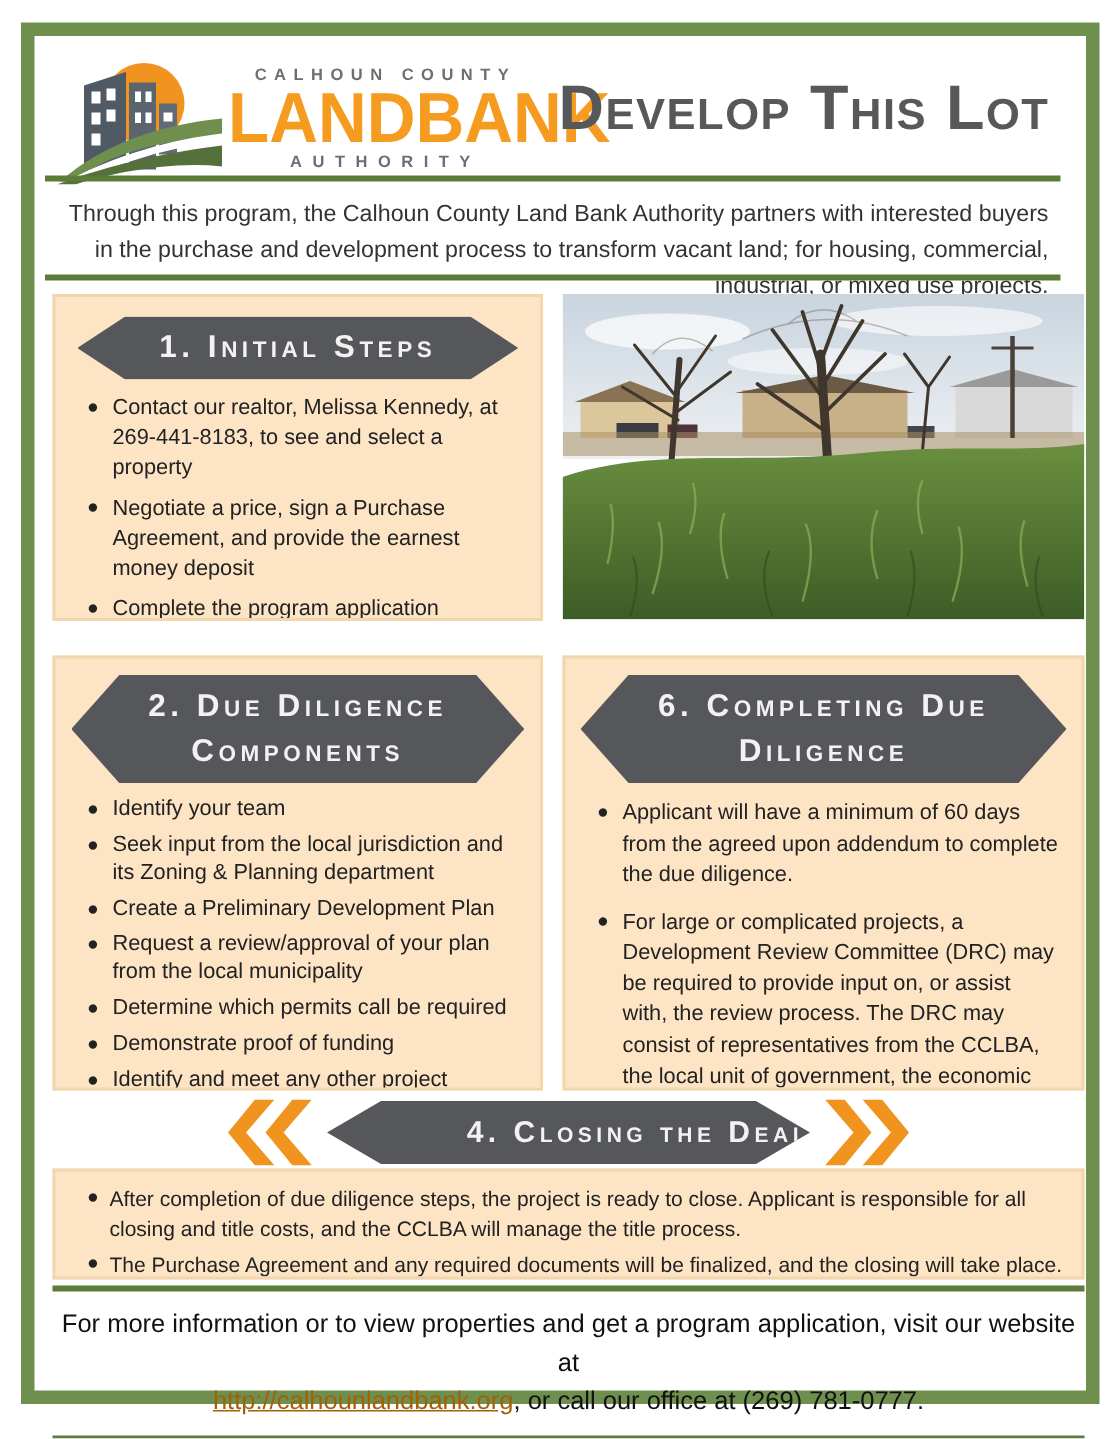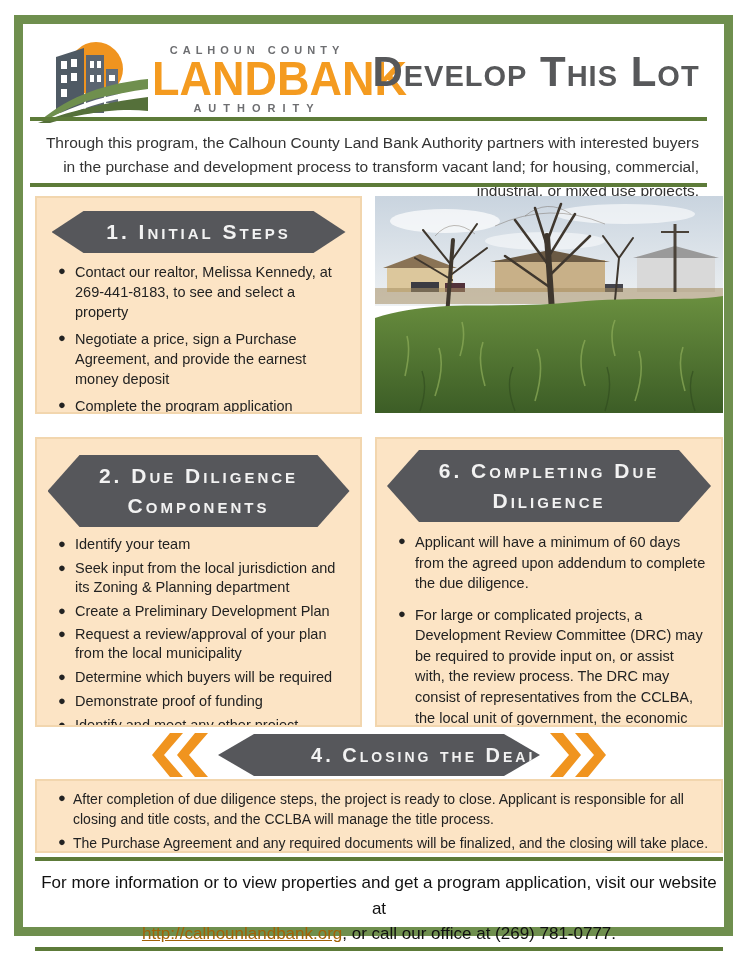--- a/index.html
+++ b/index.html
@@ -29,21 +29,21 @@
   .pbox { position:absolute; background:#FCE4C5; border:2px solid #F2D6AE; overflow:hidden; }
   #box1 { left:35px; top:196px; width:327px; height:218px; }
   #box2 { left:35px; top:437px; width:327px; height:290px; }
   #box3 { left:375px; top:437px; width:348px; height:290px; }
   #box4 { left:35px; top:779px; width:688px; height:74px; }
 
   .banner { background:#56575B; color:#F2F2F2; text-align:center; font-variant:small-caps;
             font-weight:bold; letter-spacing:3px;
             clip-path:polygon(0 50%, 32px 0, calc(100% - 32px) 0, 100% 50%, calc(100% - 32px) 100%, 32px 100%); }
   #banner1 { width:294px; height:42px; margin:13px auto 8px; font-size:21px; line-height:42px; }
-  #banner2 { width:302px; height:72px; margin:16px auto 0; font-size:21px; line-height:1.45;
+  #banner2 { width:302px; height:72px; margin:11px auto 0; font-size:21px; line-height:1.45;
              display:flex; align-items:center; justify-content:center; padding:0 44px; }
   #banner3 { width:324px; height:72px; margin:11px auto 0; font-size:21px; line-height:1.45;
              display:flex; align-items:center; justify-content:center; padding:0 48px; }
 
   ul.blist { list-style:none; margin:9px 10px 0 12px; }
   ul.blist li { display:flex; margin-bottom:7px; color:#222; }
   ul.blist .dot { width:26px; flex:0 0 26px; text-align:center; font-size:13px; line-height:1.4; }
   #box1 ul.blist li { font-size:14.5px; line-height:1.38; }
   #box2 ul.blist { margin-top:8px; }
   #box2 ul.blist li { font-size:14.5px; line-height:1.3; margin-bottom:5px; }
@@ -61,21 +61,21 @@
   #closing-row { position:absolute; left:35px; top:733px; width:688px; height:44px;
                  display:flex; align-items:center; justify-content:center; gap:10px; }
   #banner4 { width:322px; height:42px; background:#56575B; color:#F2F2F2; text-align:right;
              font-variant:small-caps; font-weight:bold; font-size:20px; letter-spacing:3px;
              line-height:42px;
              clip-path:polygon(0 50%, 36px 0, calc(100% - 36px) 0, 100% 50%, calc(100% - 36px) 100%, 36px 100%); }
 
   
   #footer { position:absolute; left:35px; top:857px; width:688px;
             border-top:4px solid #5d7b39; border-bottom:4px solid #5d7b39;
-            padding:9px 6px 0; text-align:center; color:#111; }
+            padding:9px 6px 10px; text-align:center; color:#111; }
   #footer .fline { font-size:17px; line-height:1.5; }
   #footer a { color:#a16207; text-decoration:underline; }
 </style>
 </head>
 <body>
 
 <div id="page">
   <div id="frame"></div>
 
   <div id="logo-graphic">
@@ -202,21 +202,21 @@
       <li>
           <span class="dot">●</span>
           <span>Create a Preliminary Development Plan</span>
         </li>
       <li>
           <span class="dot">●</span>
           <span>Request a review/approval of your plan from the local municipality</span>
         </li>
       <li>
           <span class="dot">●</span>
-          <span>Determine which buyers will be required</span>
+          <span>Determine which permits call be required</span>
         </li>
       <li>
           <span class="dot">●</span>
           <span>Demonstrate proof of funding</span>
         </li>
       <li>
           <span class="dot">●</span>
           <span>Identify and meet any other project specific steps as required</span>
         </li>
     </ul>

